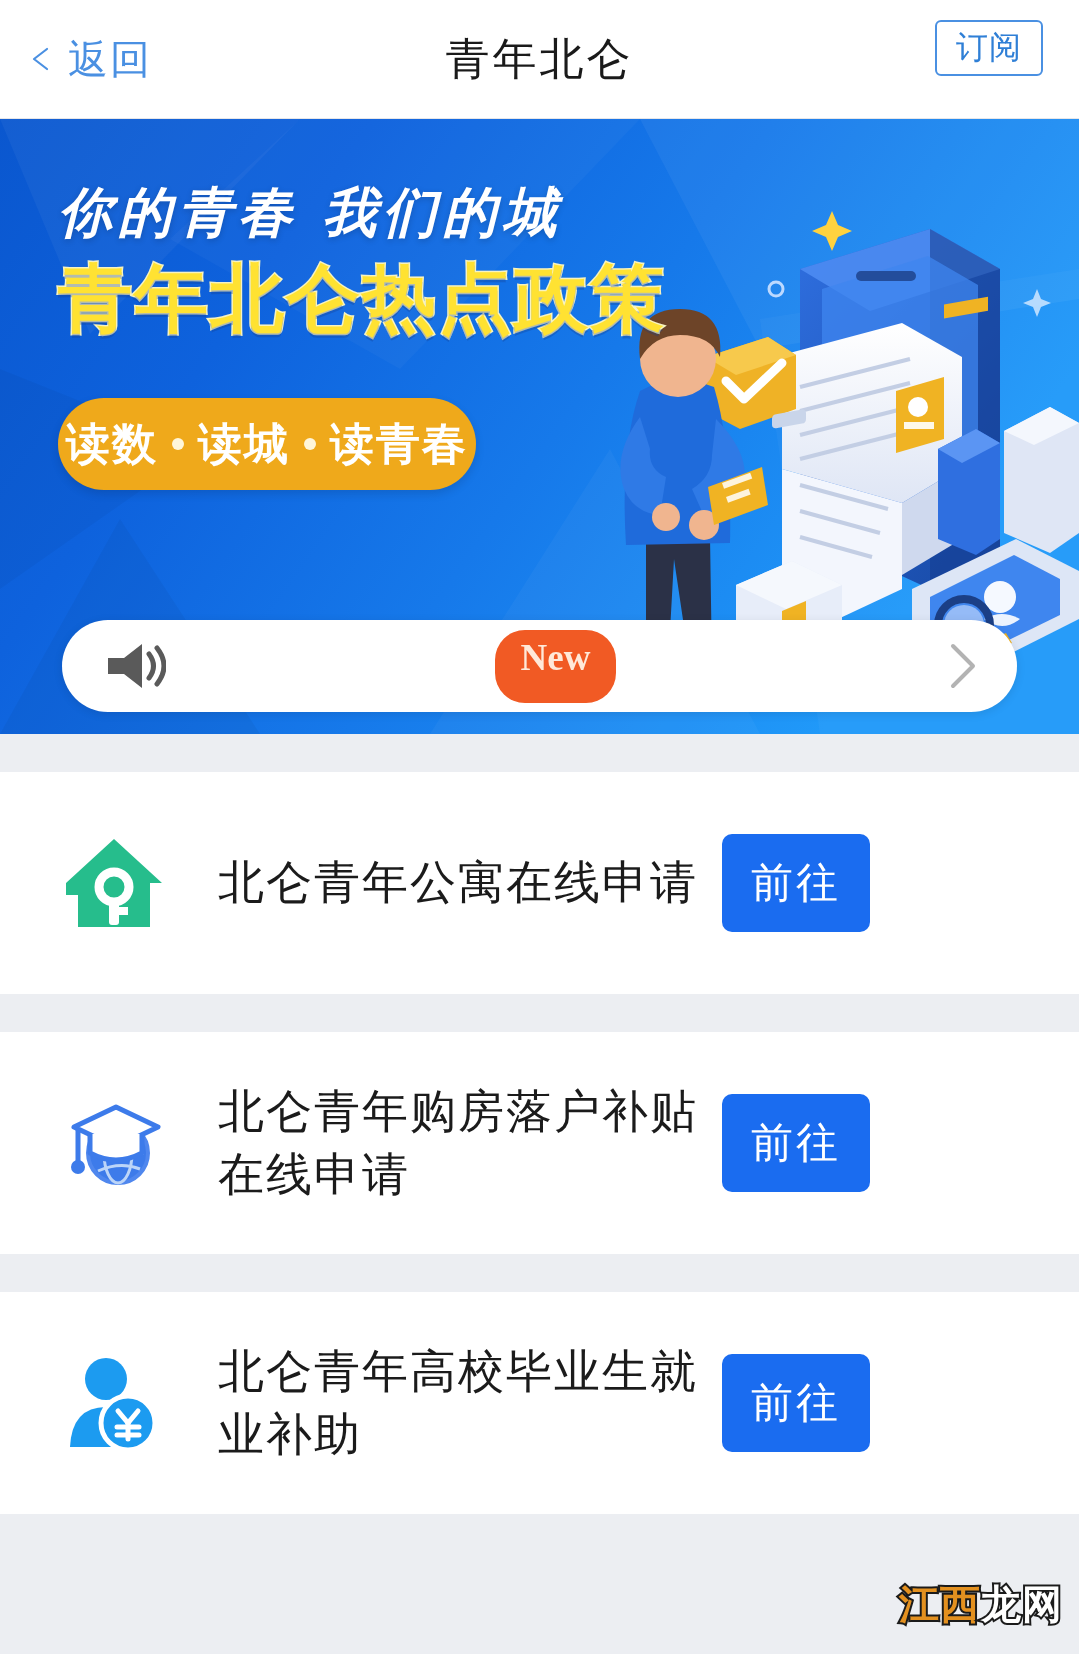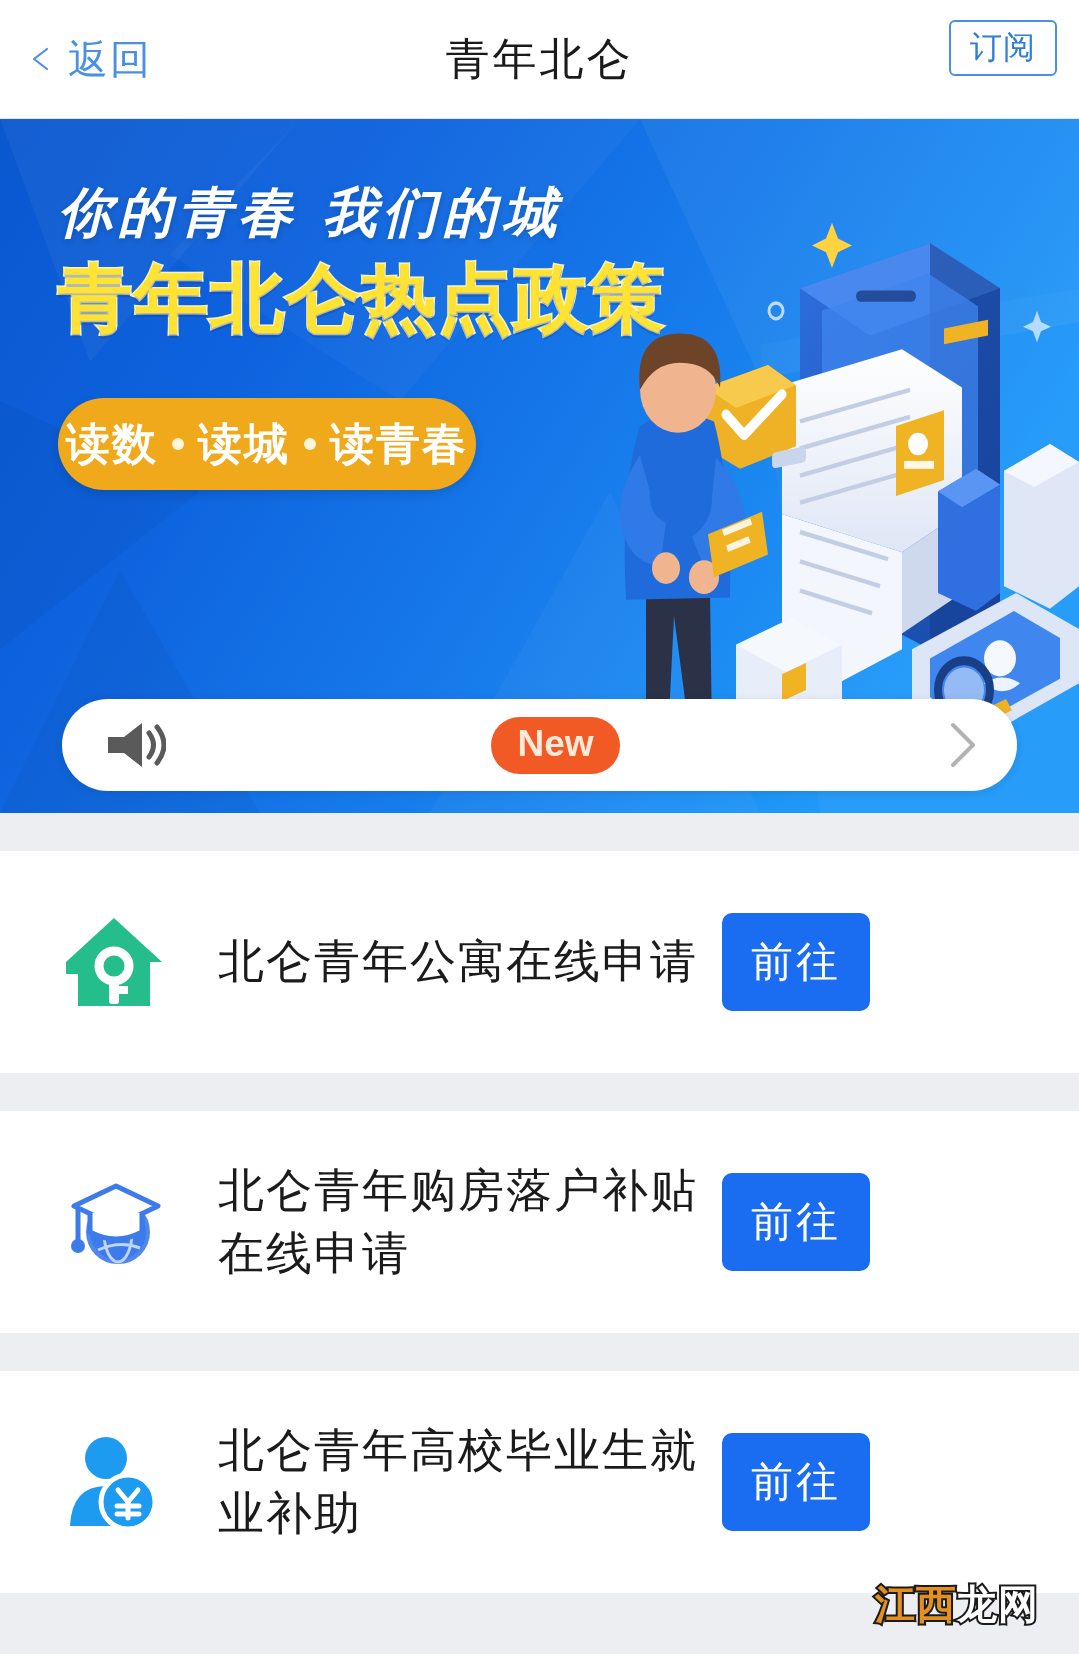--- a/index.html
+++ b/index.html
@@ -25,32 +25,32 @@
   }
   .chev-left { width: 26px; height: 26px; display:block; }
   .back-label { color: #4a90e2; font-size: 40px; letter-spacing: 2px; }
   .page-title {
     position: absolute; left: 0; right: 0; top: 0; bottom: 0;
     display: flex; align-items: center; justify-content: center;
     font-size: 44px; color: #1a1a1a; letter-spacing: 3px;
     pointer-events: none;
   }
   .subscribe-btn {
-    position: absolute; right: 22px; top: 20px;
+    position: absolute; right: 36px; top: 20px;
     width: 108px; height: 56px;
     border: 2px solid #4a90e2; border-radius: 6px;
     color: #2f7fd6; font-size: 32px;
     display: flex; align-items: center; justify-content: center;
     letter-spacing: 1px; background: #fff; cursor: pointer;
   }
 
   
   .banner {
     position: relative;
-    height: 694px;
+    height: 615px;
     overflow: hidden;
     background: linear-gradient(100deg, #0a57cf 0%, #0e62dd 28%, #1679ea 58%, #1f94f7 100%);
   }
   .banner svg.art { position: absolute; inset: 0; width: 100%; height: 100%; }
   .banner-text { position: absolute; left: 58px; top: 58px; width: 560px; }
   .tagline {
     font-family: "DejaVu Serif", serif;
     color: #ffffff; font-size: 54px; font-style: italic; font-weight: 700;
     letter-spacing: 6px; white-space: nowrap;
     text-shadow: 0 2px 6px rgba(0,0,0,.18);
@@ -84,22 +84,22 @@
     cursor: pointer;
   }
   .speaker { width: 62px; height: 52px; flex: none; margin-left: 14px; }
   .notice-mid {
     flex: 1; display: flex; align-items: center; justify-content: center;
     overflow: hidden; white-space: nowrap; margin: 0 18px;
   }
   .new-badge {
     background: #f15a24; color: #ffe9d9;
     font-size: 37px; font-weight: 700;
-    border-radius: 30px; padding: 6px 26px 9px;
-    flex: none; font-family: Liberation Sans, sans-serif;
+    border-radius: 30px; padding: 6px 26px 24px;
+    flex: none; font-family: Liberation Serif, serif;
   }
   .notice-text {
     font-family: "DejaVu Serif", serif;
     color: #9a9a9a; font-size: 41px; letter-spacing: 1px;
     margin-left: -22px;
     overflow: hidden;
   }
   .chev-right { width: 34px; height: 48px; flex: none; margin-right: 10px; }
 
   
@@ -126,21 +126,21 @@
     background: #1a6cf0; border-radius: 10px;
     color: #ffffff; font-size: 42px; letter-spacing: 3px;
     display: flex; align-items: center; justify-content: center;
     font-family: "DejaVu Serif", serif;
     cursor: pointer;
   }
 
   
   .footer { position: relative; flex: 1; background: #eceef2; }
   .watermark {
-    position: absolute; right: 40px; bottom: 22px;
+    position: absolute; right: 16px; bottom: 22px;
     font-size: 40px; font-weight: 700; letter-spacing: 1px;
     font-family: "DejaVu Sans", sans-serif;
     white-space: nowrap;
   }
   .wm-o { color: #e3901f; -webkit-text-stroke: 4px #1b1b1b; paint-order: stroke fill; }
   .wm-w { color: #ffffff; -webkit-text-stroke: 4px #1b1b1b; paint-order: stroke fill; }
 
   .col { display: flex; flex-direction: column; height: 1654px; }
 </style>
 </head>

